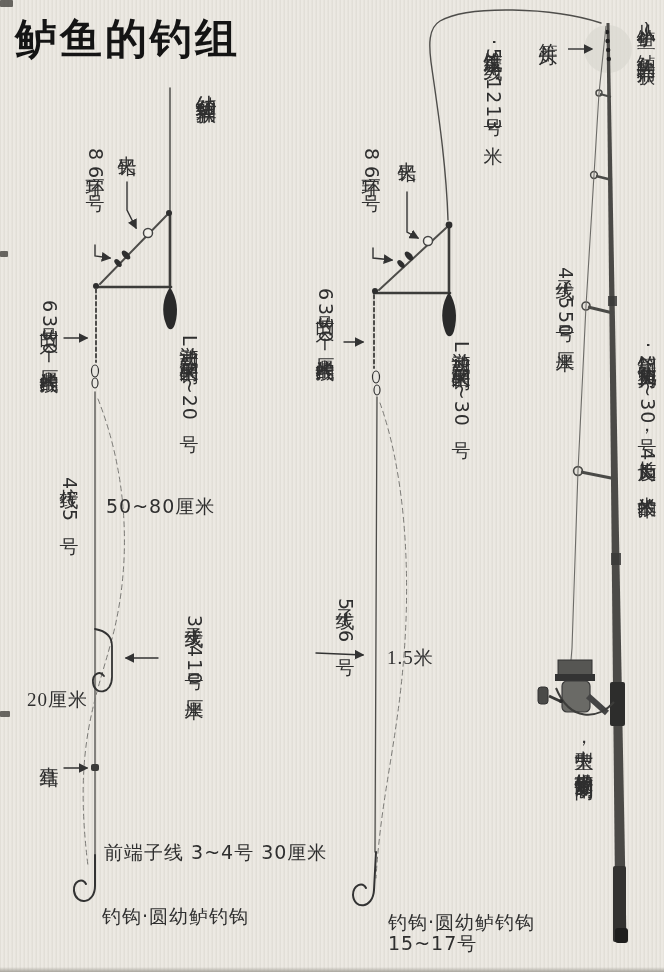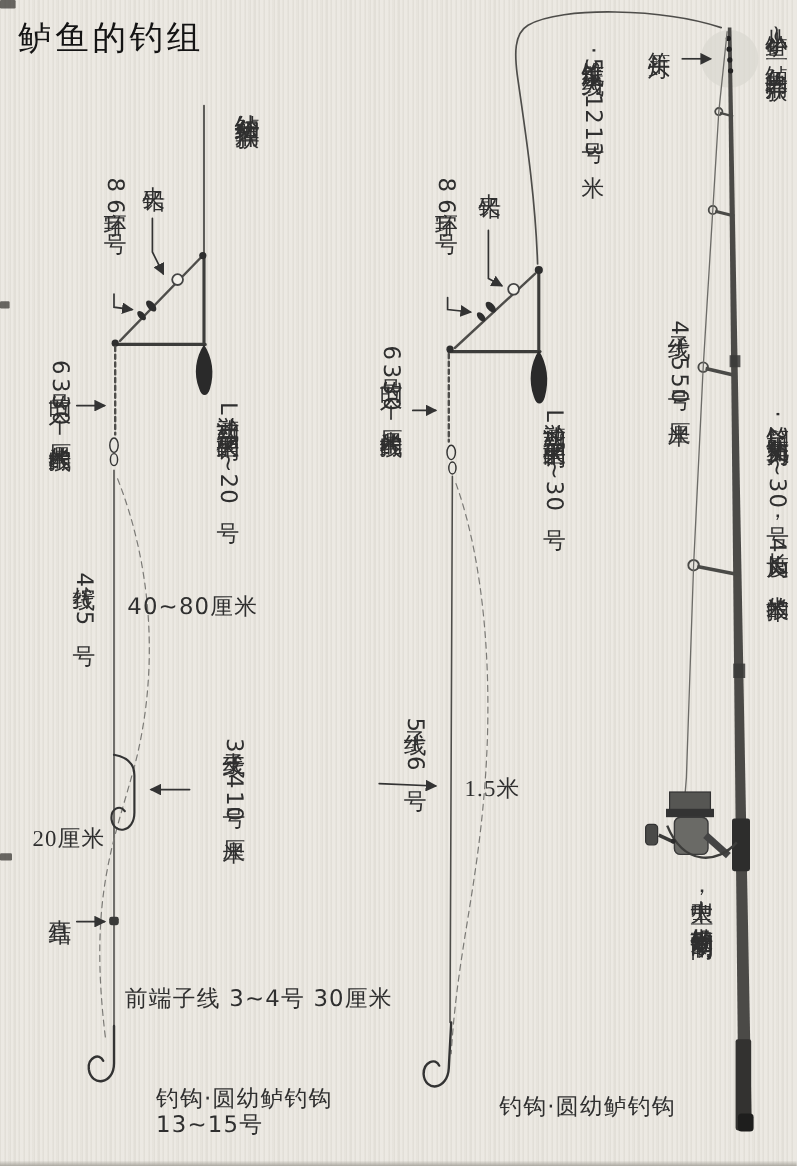--- a/index.html
+++ b/index.html
@@ -7,22 +7,22 @@
     position:relative;width:664px;height:972px;overflow:hidden;
     background-color:#ebe8e1;
     background-image:repeating-linear-gradient(90deg,
       rgba(110,105,95,.07) 0 1px, rgba(255,255,255,.06) 1px 3px, rgba(110,105,95,.035) 3px 4px);
     font-family:"DejaVu Sans",sans-serif;color:#2d2d2d;
   }
   .art{position:absolute;left:0;top:0;}
   .lbl{position:absolute;font-size:19px;line-height:1.08;color:#2f2f2f;white-space:nowrap;letter-spacing:1px;}
   .h{white-space:nowrap;}
   .v{writing-mode:vertical-rl;text-orientation:mixed;white-space:normal;line-height:1.32;}
-  .ttl{font-size:28px;font-weight:normal;letter-spacing:3px;color:#141414;line-height:1;}
-  .hook-label span{display:block;margin-left:28px;}
+  .ttl{font-size:42px;font-weight:bold;letter-spacing:3px;color:#141414;line-height:1;}
+  .hook-label span{display:block;}
   .edge-bottom{position:absolute;left:0;bottom:0;width:664px;height:5px;background:linear-gradient(0deg,#a9a69e,rgba(169,166,158,0));}
   .artifact{position:absolute;background:#3c3a36;opacity:.75;border-radius:1px;}
 </style>
 </head>
 <body>
 
 <div class="canvas">
 
   <svg class="art" width="664" height="972" viewBox="0 0 664 972">
     <defs>
@@ -132,39 +132,39 @@
   </svg>
 
   <div class="lbl ttl h" style="left:15px;top:18px;">鲈鱼的钓组</div>
 
   <div class="lbl v" style="left:193px;top:78px;height:126px;width:26px;font-size:21px;letter-spacing:2px;">幼鲈鱼捕获</div>
   <div class="lbl v" style="left:116px;top:140px;height:52px;width:24px;letter-spacing:4px;">夹铅</div>
   <div class="lbl v" style="left:84px;top:148px;height:104px;width:24px;letter-spacing:2px;">8字环6号</div>
   <div class="lbl v" style="left:10px;top:300px;height:138px;width:52px;">6号的3个30厘米的拧线</div>
   <div class="lbl v" style="left:150px;top:332px;height:136px;width:52px;">游动式L型的天平钓15~20号</div>
   <div class="lbl v" style="left:56px;top:473px;height:112px;width:26px;letter-spacing:2px;">拧线4~5号</div>
-  <div class="lbl h" style="left:106px;top:496px;">40~80厘米</div>
+  <div class="lbl h" style="left:106px;top:496px;">50~80厘米</div>
   <div class="lbl v" style="left:155px;top:612px;height:120px;width:52px;">支子线3~4号10厘米</div>
   <div class="lbl h" style="left:27px;top:690px;font-family:Liberation Serif, serif;">20厘米</div>
   <div class="lbl v" style="left:38px;top:751px;height:48px;width:24px;letter-spacing:2px;">直结</div>
-  <div class="lbl h" style="left:104px;top:822px;">前端子线 3~4号 30厘米</div>
+  <div class="lbl h" style="left:104px;top:842px;">前端子线 3~4号 30厘米</div>
   <div class="lbl h hook-label" style="left:102px;top:906px;">
     <span>钓钩·圆幼鲈钓钩</span>
-    <span>13~15号</span>
   </div>
 
   <div class="lbl v" style="left:452px;top:36px;height:190px;width:54px;">锥度线·力线5~12号13米</div>
   <div class="lbl v" style="left:396px;top:146px;height:52px;width:24px;letter-spacing:4px;">夹铅</div>
   <div class="lbl v" style="left:360px;top:148px;height:104px;width:24px;letter-spacing:2px;">8字环6号</div>
   <div class="lbl v" style="left:312px;top:288px;height:230px;width:26px;">6号的3个30厘米的拧线</div>
   <div class="lbl v" style="left:422px;top:338px;height:136px;width:52px;">游动式L型的天平钓25~30号</div>
   <div class="lbl v" style="left:332px;top:594px;height:112px;width:26px;letter-spacing:2px;">子线5~6号</div>
   <div class="lbl h" style="left:387px;top:648px;font-family:Liberation Serif, serif;">1.5米</div>
   <div class="lbl h hook-label" style="left:388px;top:912px;">
     <span>钓钩·圆幼鲈钓钩</span>
+    <span>15~17号</span>
   </div>
 
   <div class="lbl v" style="left:631px;top:8px;height:236px;width:28px;letter-spacing:3px;">从小鲈鱼~鲈鱼的捕获</div>
   <div class="lbl v" style="left:537px;top:28px;height:70px;width:24px;letter-spacing:2px;">竿头灯</div>
   <div class="lbl v" style="left:552px;top:265px;height:170px;width:26px;">子线4~5号50厘米</div>
   <div class="lbl v" style="left:632px;top:340px;height:462px;width:28px;">钓竿·铅坠儿负荷为25~30号，长度为4.2米的投竿</div>
   <div class="lbl v" style="left:539px;top:735px;height:146px;width:58px;">中大型，带投钓专用的制动闸</div>
 
   <div class="artifact" style="left:0;top:0;width:13px;height:7px;"></div>
   <div class="artifact" style="left:0;top:251px;width:8px;height:6px;"></div>

